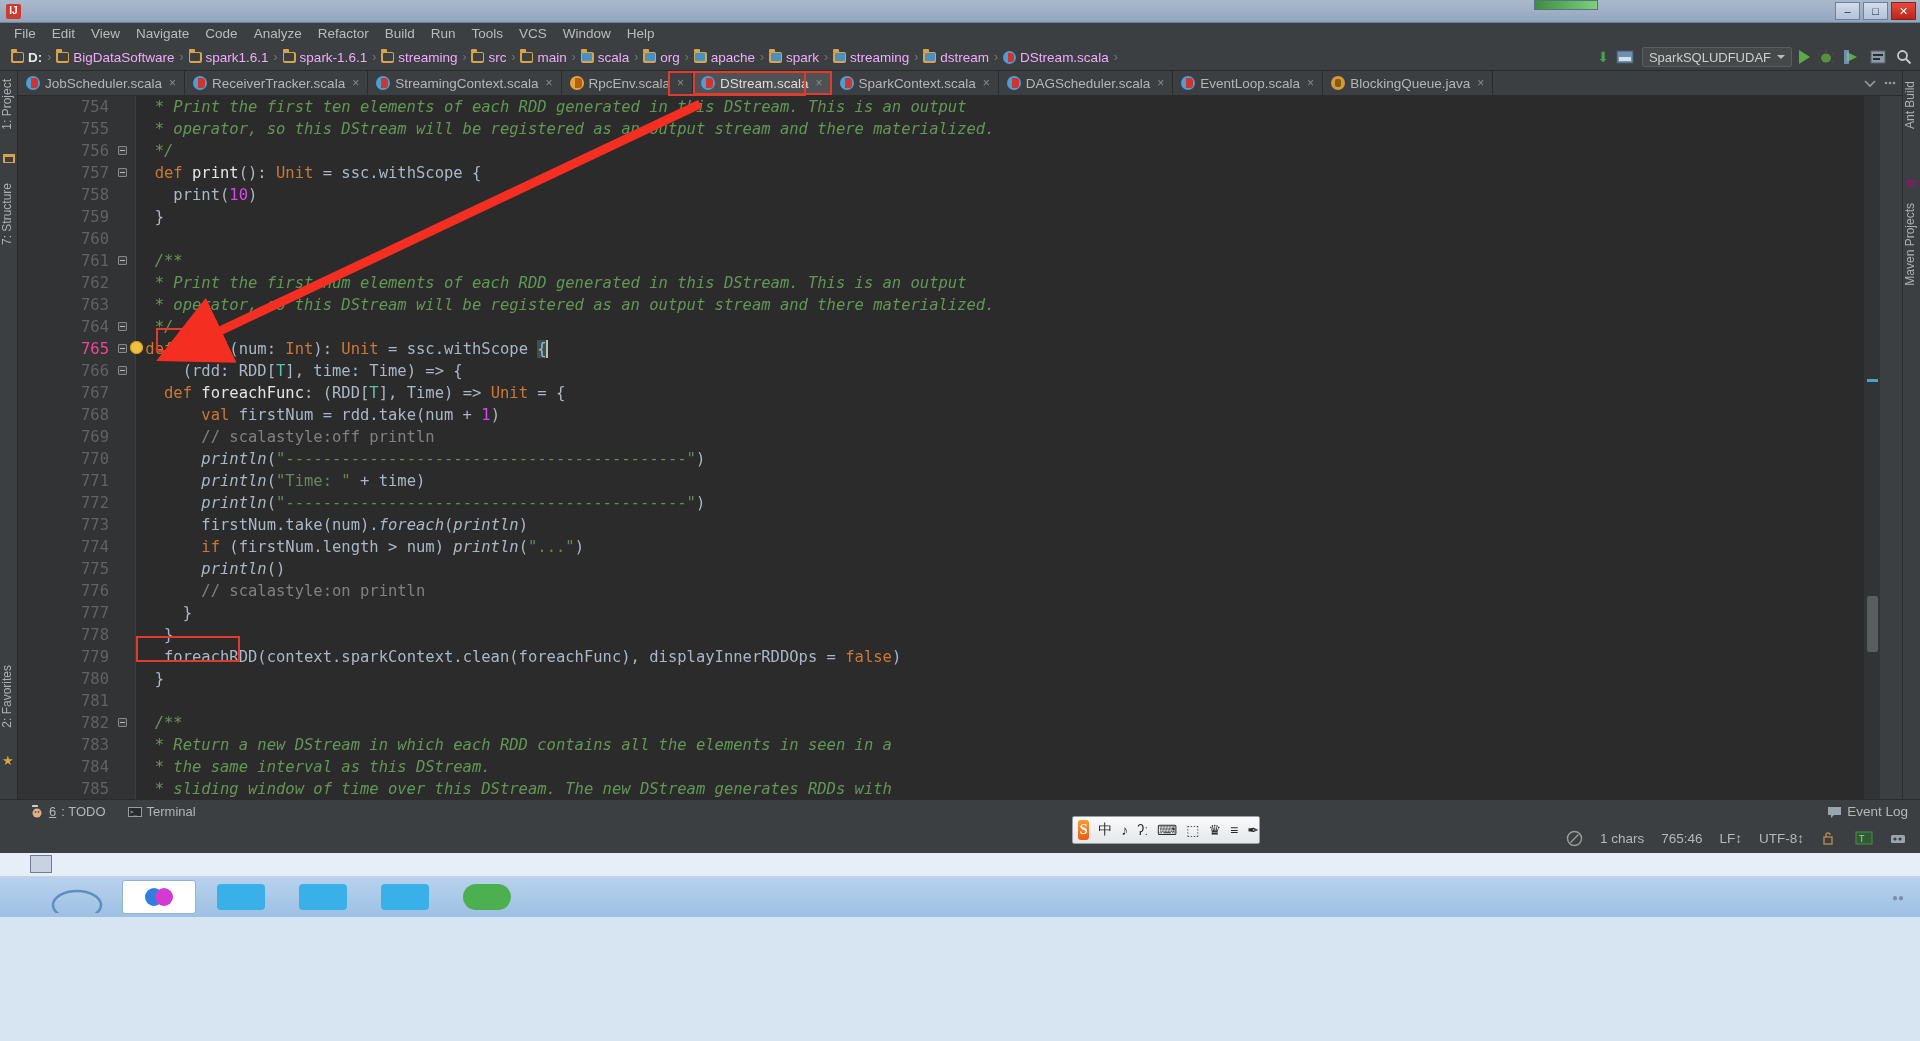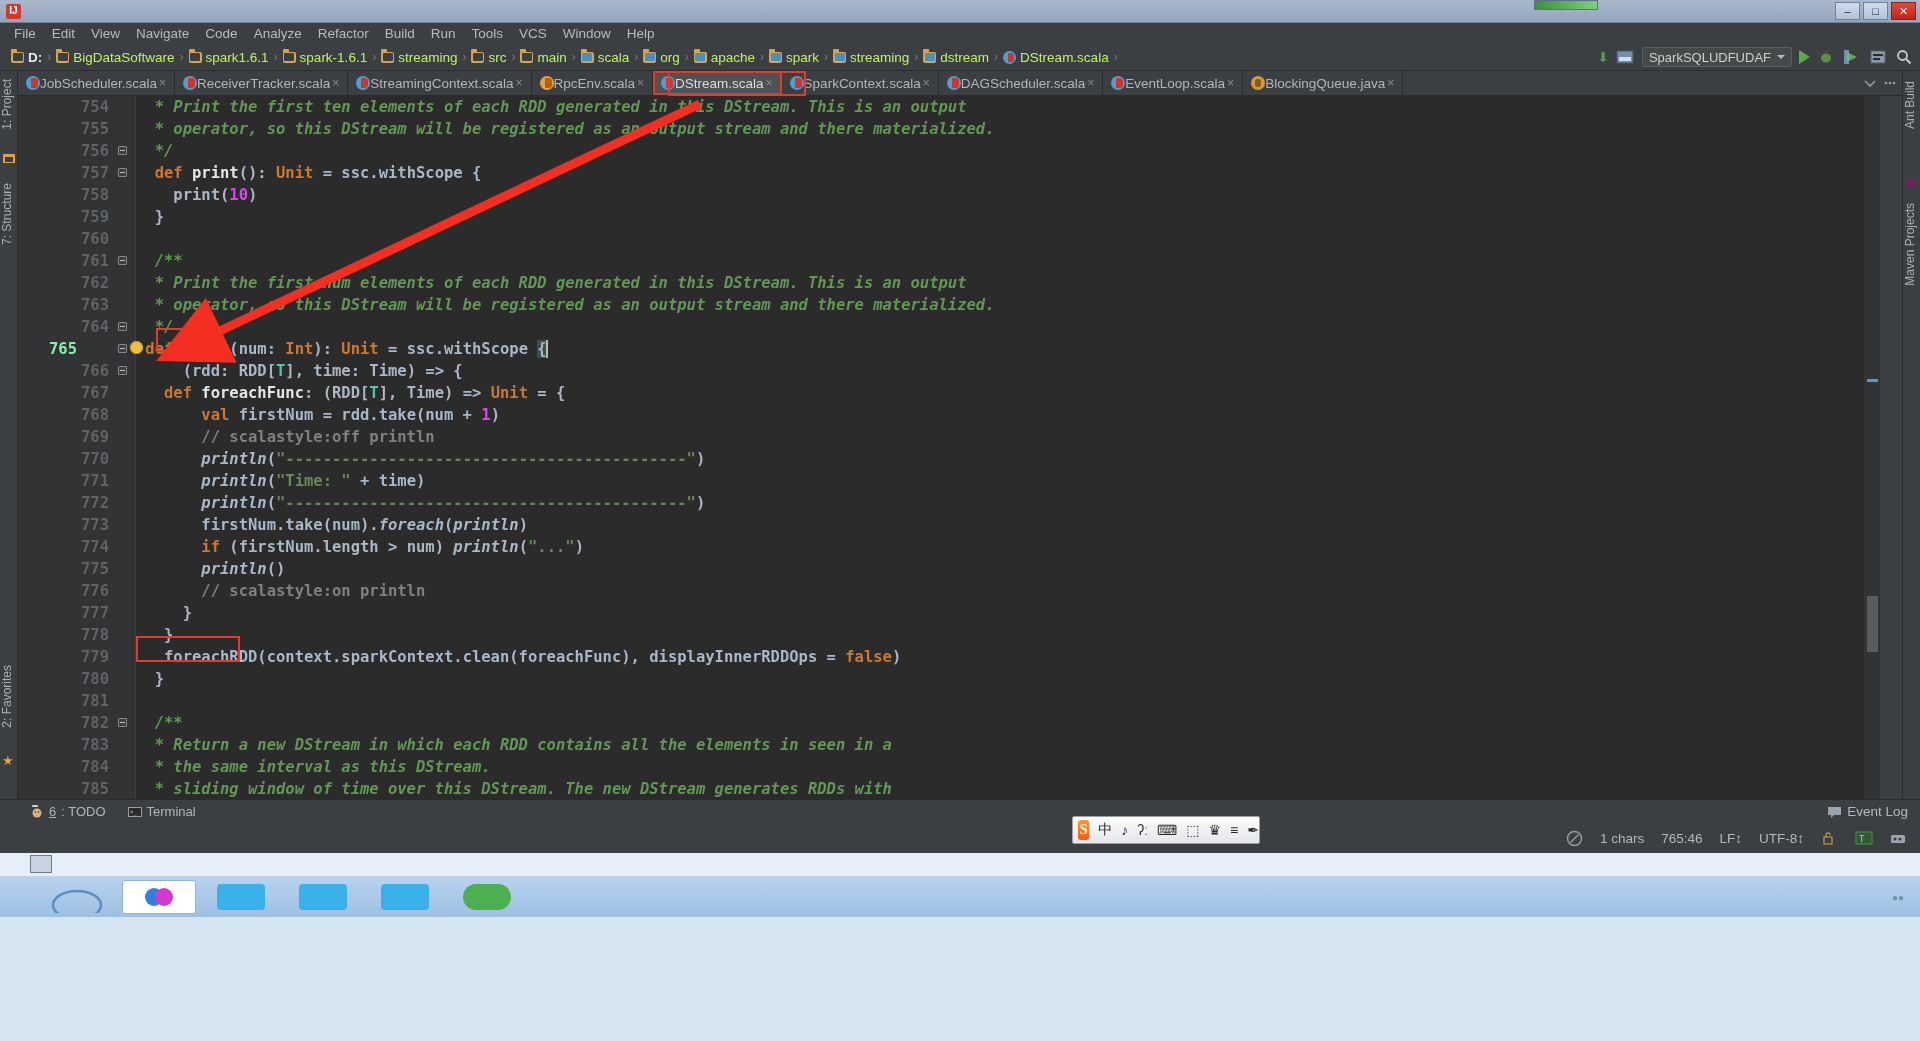--- a/index.html
+++ b/index.html
@@ -76,42 +76,42 @@
   }
   .crumb.pkg .folder::after { background:#4a90c2; }
   .crumb .scalafile {
     width:13px; height:13px; margin-right:4px; flex:none; border-radius:50%;
     background:#4a9fd4; position:relative;
   }
   .crumb .scalafile::after {
     content:""; position:absolute; left:5px; top:2px; width:6px; height:9px;
     background:#d0342c; border-radius:0 3px 3px 0;
   }
-  .crumb-label { font-size:13.5px; color:#bef264; white-space:nowrap; }
+  .crumb-label { font-size:13.5px; color:#f0abfc; white-space:nowrap; }
   .crumb.first .crumb-label { color:#e8e8e8; font-weight:bold; }
   .crumb-sep { color:#777; font-size:12px; margin:0 2px; }
   .nav-right { margin-left:auto; display:flex; align-items:center; padding-right:6px; gap:7px; }
   .nav-ico { width:19px; height:19px; position:relative; }
   .run-tri { width:0;height:0;border-left:11px solid #5caa46;border-top:7px solid transparent;border-bottom:7px solid transparent; }
   .cfg-box {
     height:20px; border:1px solid #5a5d5f; background:#45494a; border-radius:2px;
     display:flex; align-items:center; padding:0 6px; gap:6px;
   }
   .cfg-box .lbl { font-size:13px; color:#cfcfcf; white-space:nowrap; }
   .cfg-box .chev { width:0;height:0;border-left:4px solid transparent;border-right:4px solid transparent;border-top:4px solid #bbb; }
   .dl-ico { color:#4c9f4c; font-size:14px; line-height:1; }
 
   
   .tabbar {
     position:absolute; left:18px; top:71px; width:1884px; height:25px;
     background:#3c3f41; display:flex; align-items:stretch;
     border-bottom:1px solid #2b2b2b;
   }
   .tab {
-    display:flex; align-items:center; padding:0 8px;
+    display:flex; align-items:center; gap:5px; padding:0 8px;
     border-right:1px solid #2b2b2b; position:relative;
     background:#3c3f41;
   }
   .tab.active { background:#4e5254; }
   .tab.highlight { outline:2px solid #e23b2e; outline-offset:-2px; z-index:4; }
   .tab-ico { width:14px; height:14px; border-radius:50%; background:#4a9fd4; position:relative; flex:none; }
   .tab-ico::after { content:""; position:absolute; left:5px; top:2px; width:7px; height:10px; background:#d0342c; border-radius:0 3px 3px 0; }
   .tab-ico.java { background:#d49a3a; }
   .tab-ico.java::after { background:#8b5a10; left:4px; top:3px; width:6px; height:8px; border-radius:2px; }
   .tab-ico.orange { background:#e8a33d; }
@@ -137,38 +137,38 @@
 
   
   .rightstrip {
     position:absolute; right:0; top:71px; width:18px; height:728px;
     background:#3c3f41; border-left:1px solid #2b2b2b;
   }
 
   
   .editor {
     position:absolute; left:18px; top:96px; width:1862px; height:914px;
-    background:#2b2b2b; overflow:hidden;font-weight:bold;
+    background:#2b2b2b; overflow:hidden;
   }
   .gutter {
     position:absolute; left:0; top:0; width:118px; height:703px;
     background:#313335; border-right:1px solid #3c3f41;
   }
   .codearea {
     position:absolute; left:118px; top:0; right:16px; height:703px;
     font-family:"DejaVu Sans Mono","Liberation Mono",monospace;
     font-size:15.5px; line-height:22px;
   }
   .line { height:22px; white-space:pre; position:relative; }
   .lnum {
     position:absolute; right:26px; width:92px; text-align:right;
     font-family:"DejaVu Sans Mono","Liberation Mono",monospace;
     font-size:15.5px; line-height:22px; color:#606366;
   }
-  .lnum.cur { color:#86efac;text-align:center; }
+  .lnum.cur { color:#ec4899; }
   .gutter-row { position:relative; height:22px; }
 
   
   .k  { color:#cc7832; }            
   .cm { color:#629755; font-style:italic; }   
   .c2 { color:#808080; }            
   .s  { color:#6a8759; }            
   .n  { color:#d946ef; }            
   .t  { color:#a9b7c6; }            
   .ty { color:#4ec9b0; }            

